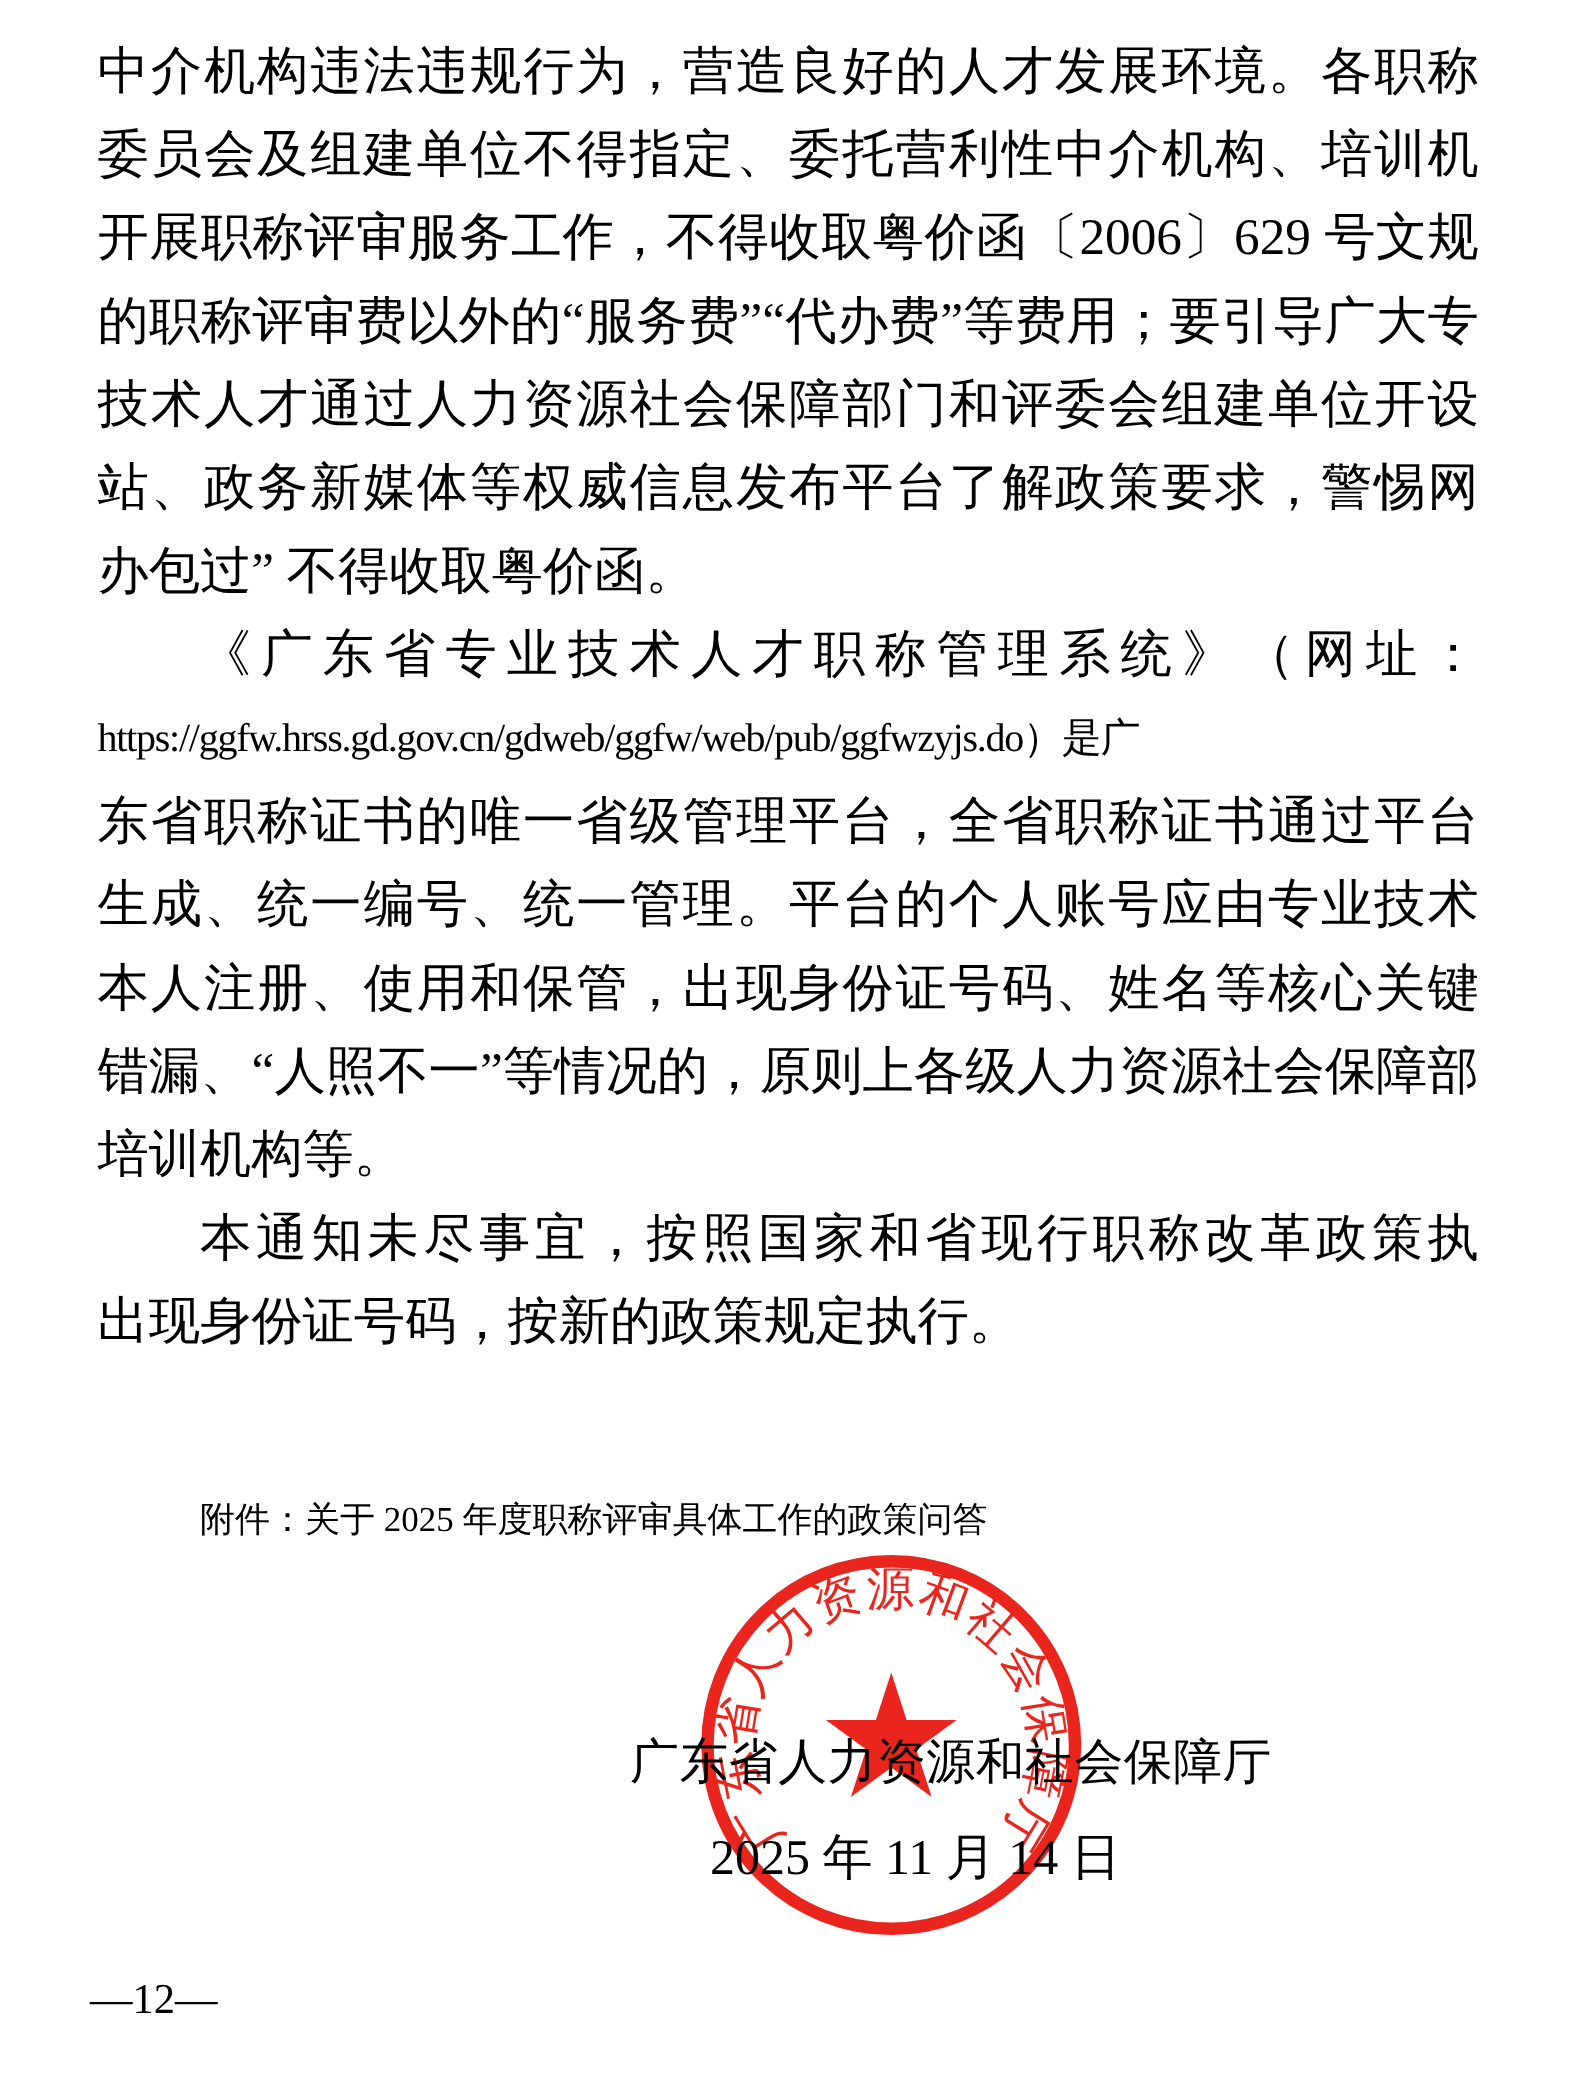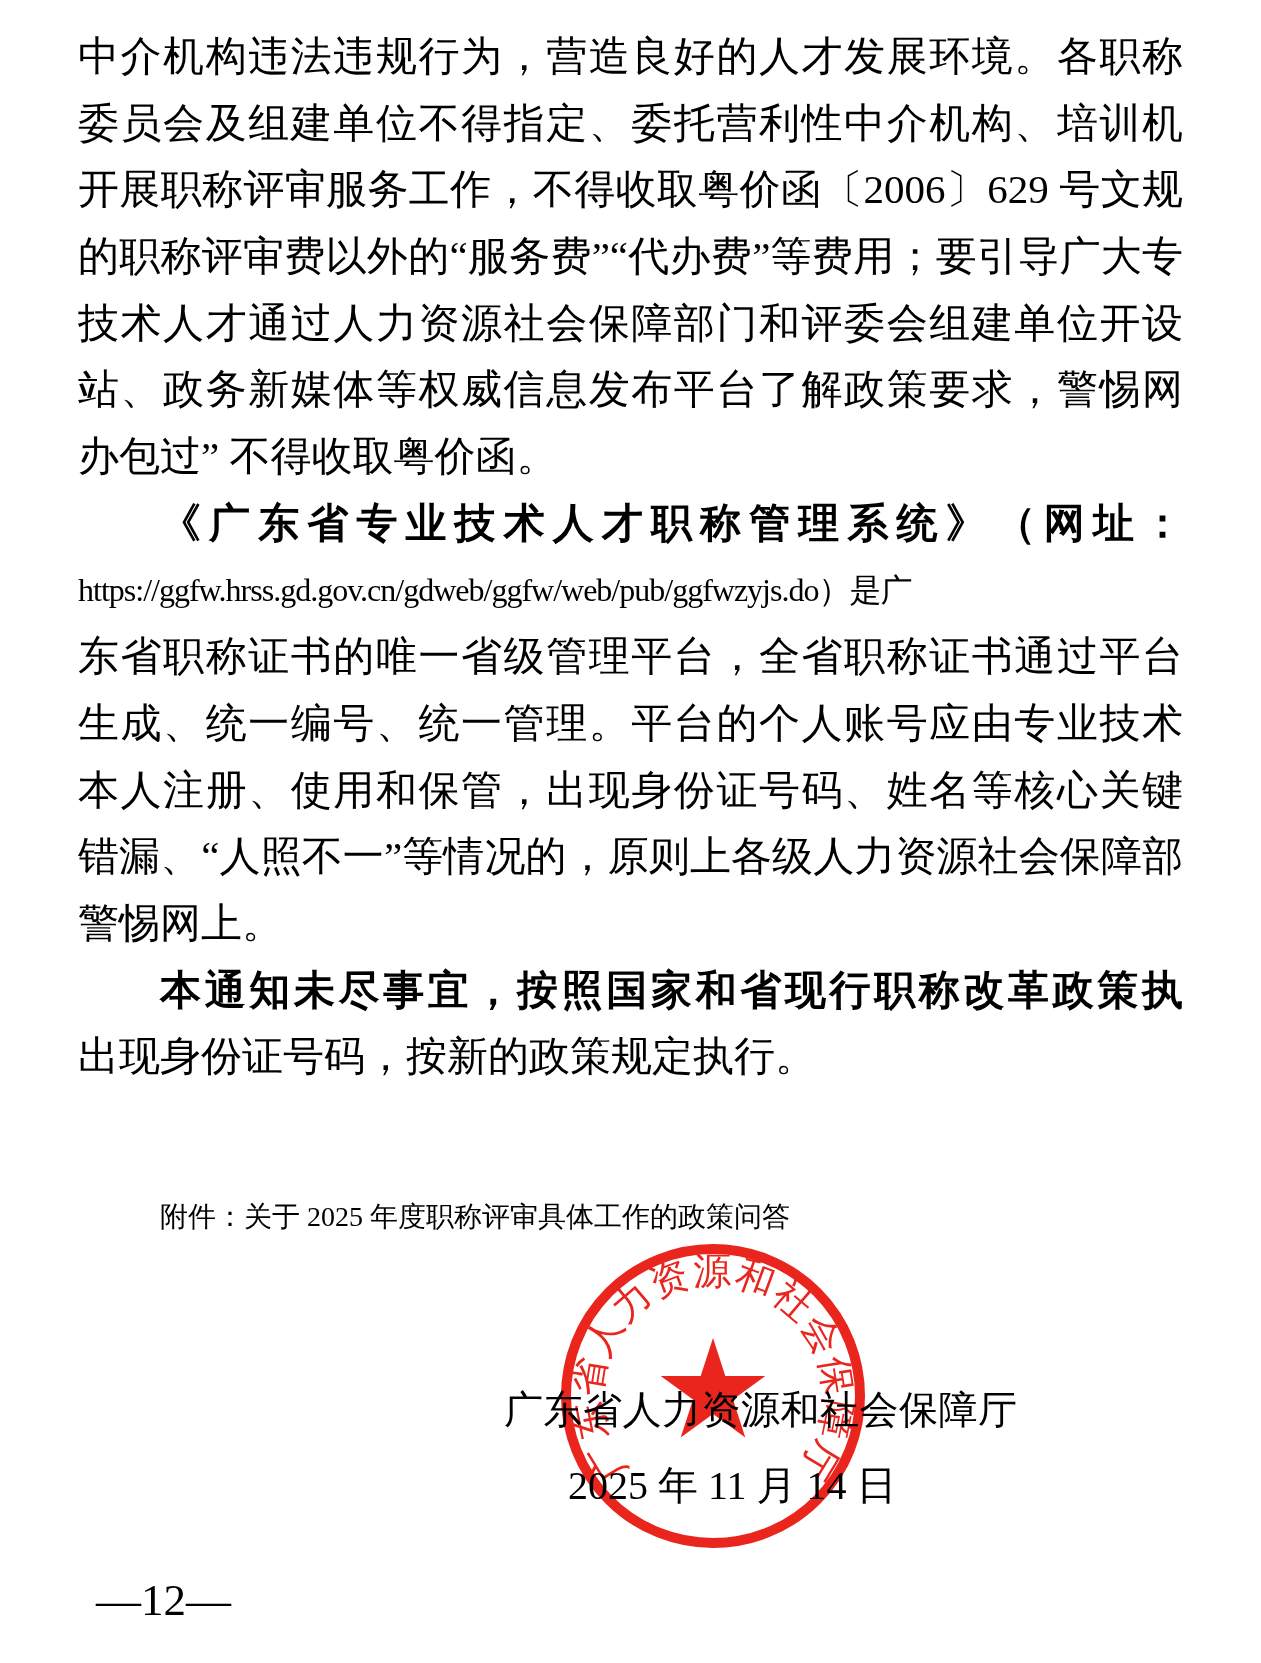--- a/index.html
+++ b/index.html
@@ -19,21 +19,21 @@
     height:66.7px; line-height:66.7px;
     font-size:41px;
     white-space:nowrap;
   }
   .line.fill {
     white-space:normal;
     text-align:justify;
     text-align-last:justify;
     overflow:hidden;
   }
-  .line.indent { padding-left:82px;font-weight:bold; }
+  .line.indent { padding-left:82px; }
   .line.url {
     font-size:32px;
     letter-spacing:-1px;
   }
   .attachment {
     position:absolute;
     left:160px; top:1186px;
     font-size:28px; line-height:62px;
     white-space:nowrap;
   }
@@ -45,22 +45,22 @@
     white-space:nowrap;
   }
   .sig-date {
     position:absolute;
     left:568px; top:1458px;
     font-size:40px; line-height:56px;
     white-space:nowrap;
   }
   .pagenum {
     position:absolute;
-    left:96px; top:1576px;
-    font-size:45px; line-height:48px;
+    left:72px; top:1576px;
+    font-size:34px; line-height:48px;
     white-space:nowrap;
   }
   .seal {
     position:absolute;
     left:553px; top:1236px;
     width:320px; height:320px;
     mix-blend-mode:multiply;
     opacity:0.93;
     pointer-events:none;
   }
@@ -83,21 +83,21 @@
       <div class="line fill">的职称评审费以外的“服务费”“代办费”等费用；要引导广大专业</div>
       <div class="line fill">技术人才通过人力资源社会保障部门和评委会组建单位开设的网</div>
       <div class="line fill">站、政务新媒体等权威信息发布平台了解政策要求，警惕网上“代</div>
       <div class="line">办包过” 不得收取粤价函。</div>
       <div class="line fill indent">《广东省专业技术人才职称管理系统》（网址：</div>
       <div class="line url">https://ggfw.hrss.gd.gov.cn/gdweb/ggfw/web/pub/ggfwzyjs.do）是广</div>
       <div class="line fill">东省职称证书的唯一省级管理平台，全省职称证书通过平台统一</div>
       <div class="line fill">生成、统一编号、统一管理。平台的个人账号应由专业技术人才</div>
       <div class="line fill">本人注册、使用和保管，出现身份证号码、姓名等核心关键信息</div>
       <div class="line fill">错漏、“人照不一”等情况的，原则上各级人力资源社会保障部门</div>
-      <div class="line">警惕网上。</div>
+      <div class="line">培训机构等。</div>
       <div class="line fill indent">本通知未尽事宜，按照国家和省现行职称改革政策执行。如</div>
       <div class="line">出现身份证号码，按新的政策规定执行。</div>
     </div>
 
   <div class="attachment">附件：关于 2025 年度职称评审具体工作的政策问答</div>
 
   <div class="sig-org">广东省人力资源和社会保障厅</div>
 
   <div class="sig-date">2025 年 11 月 14 日</div>
 

